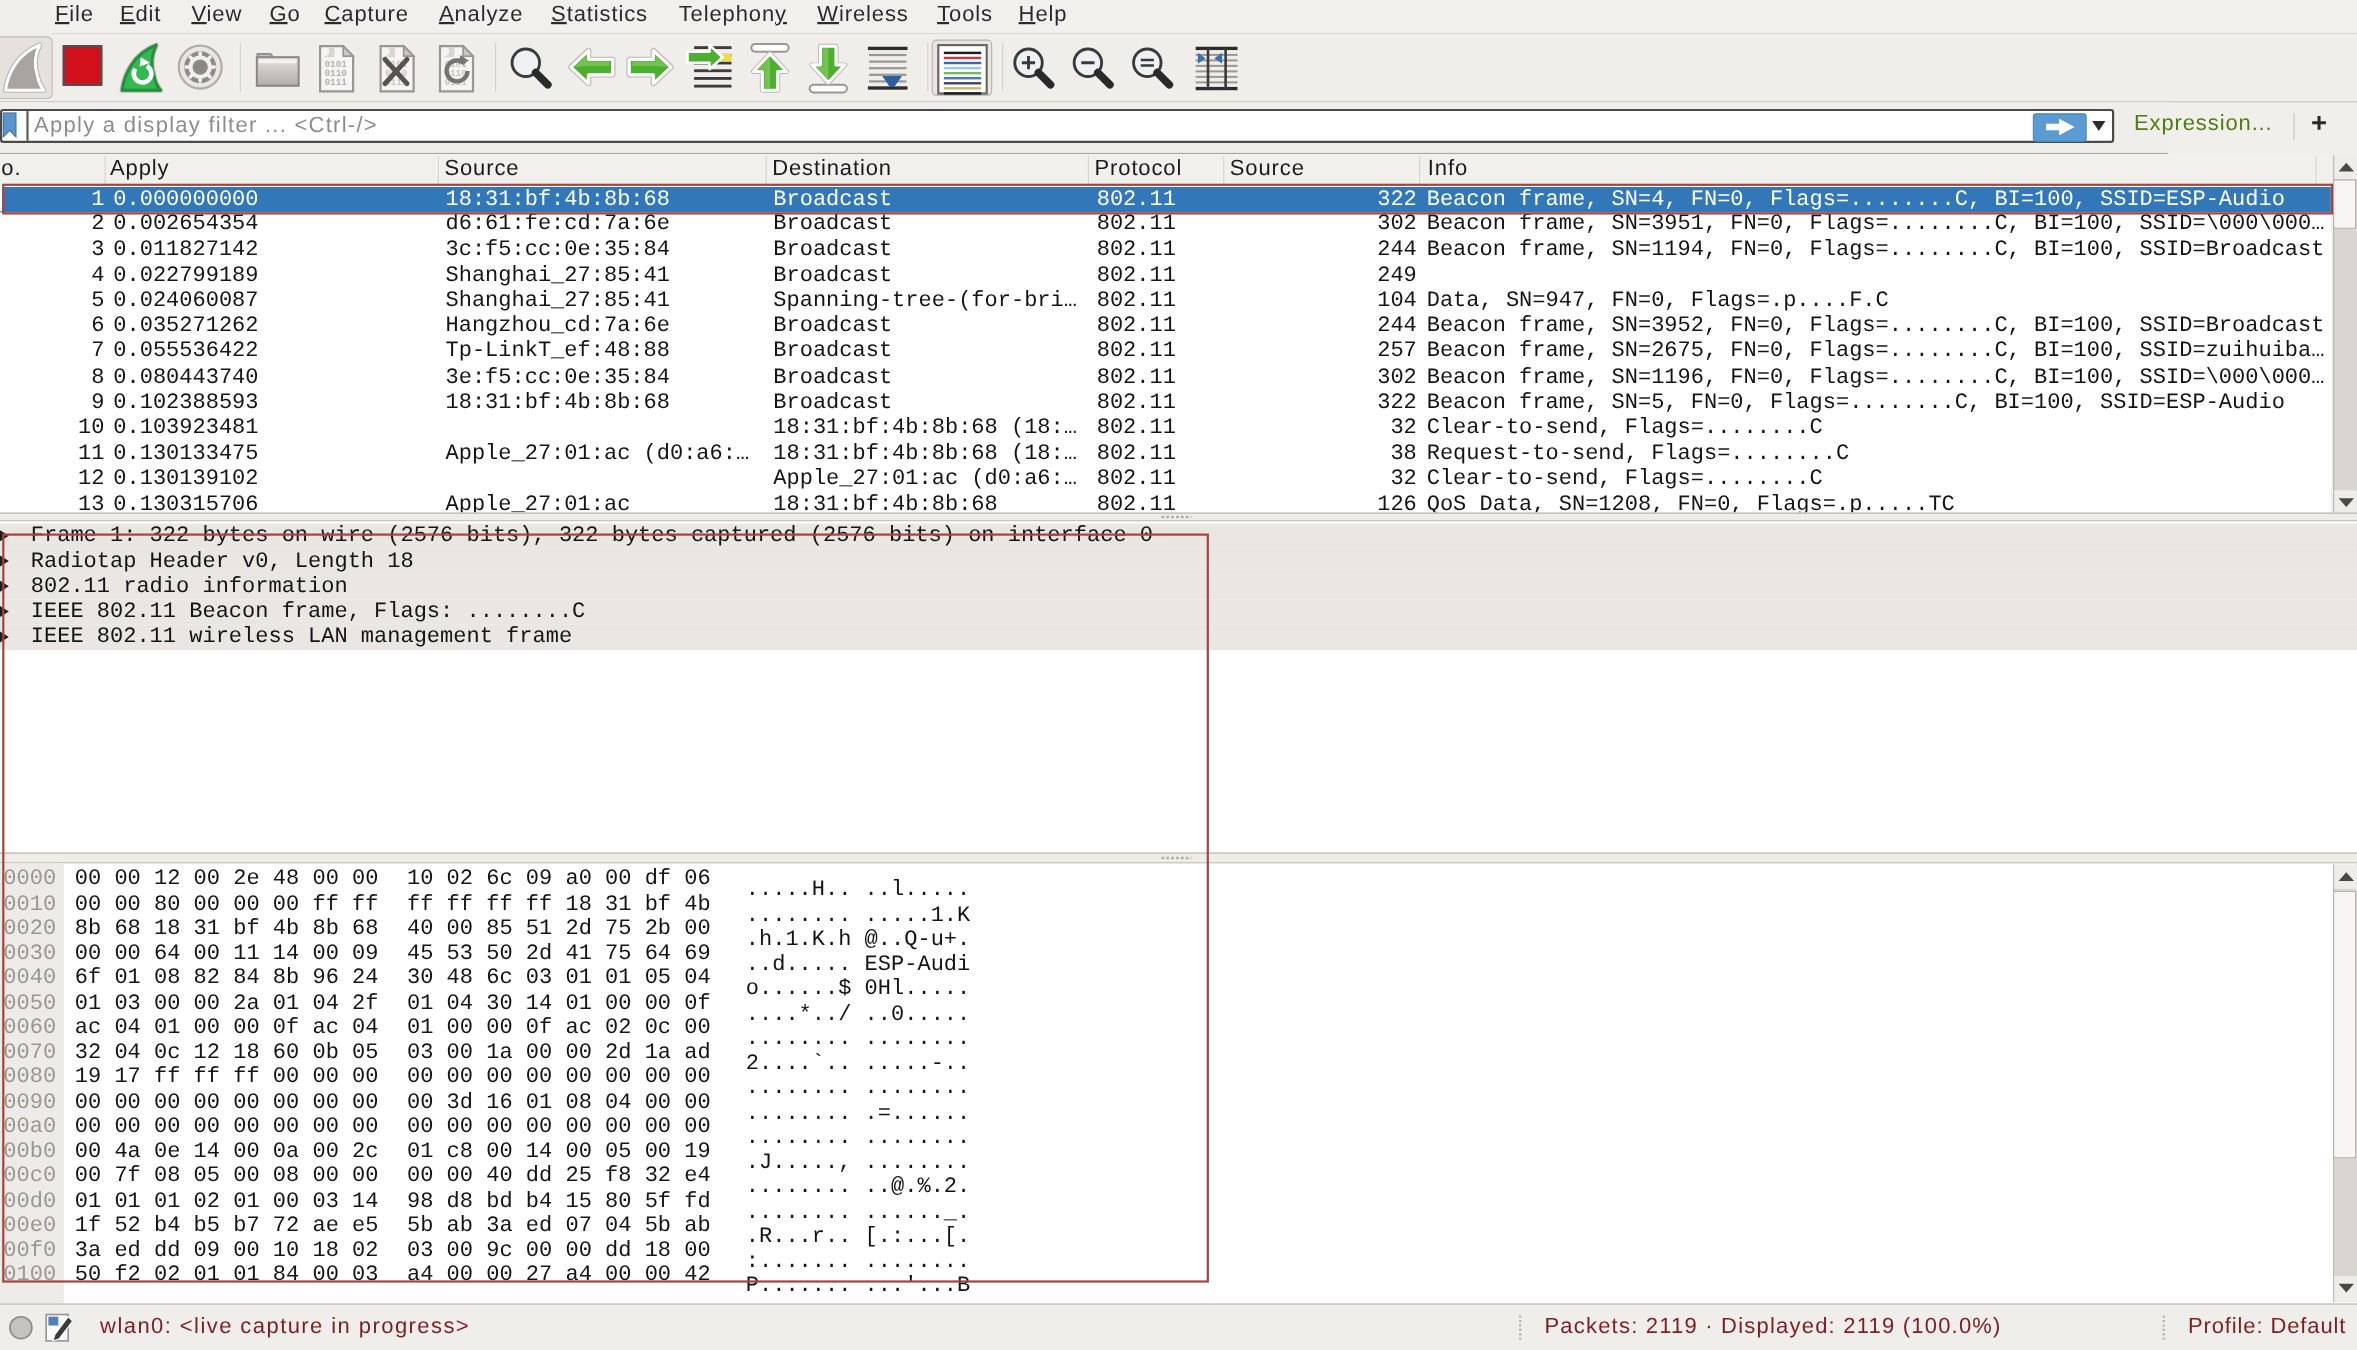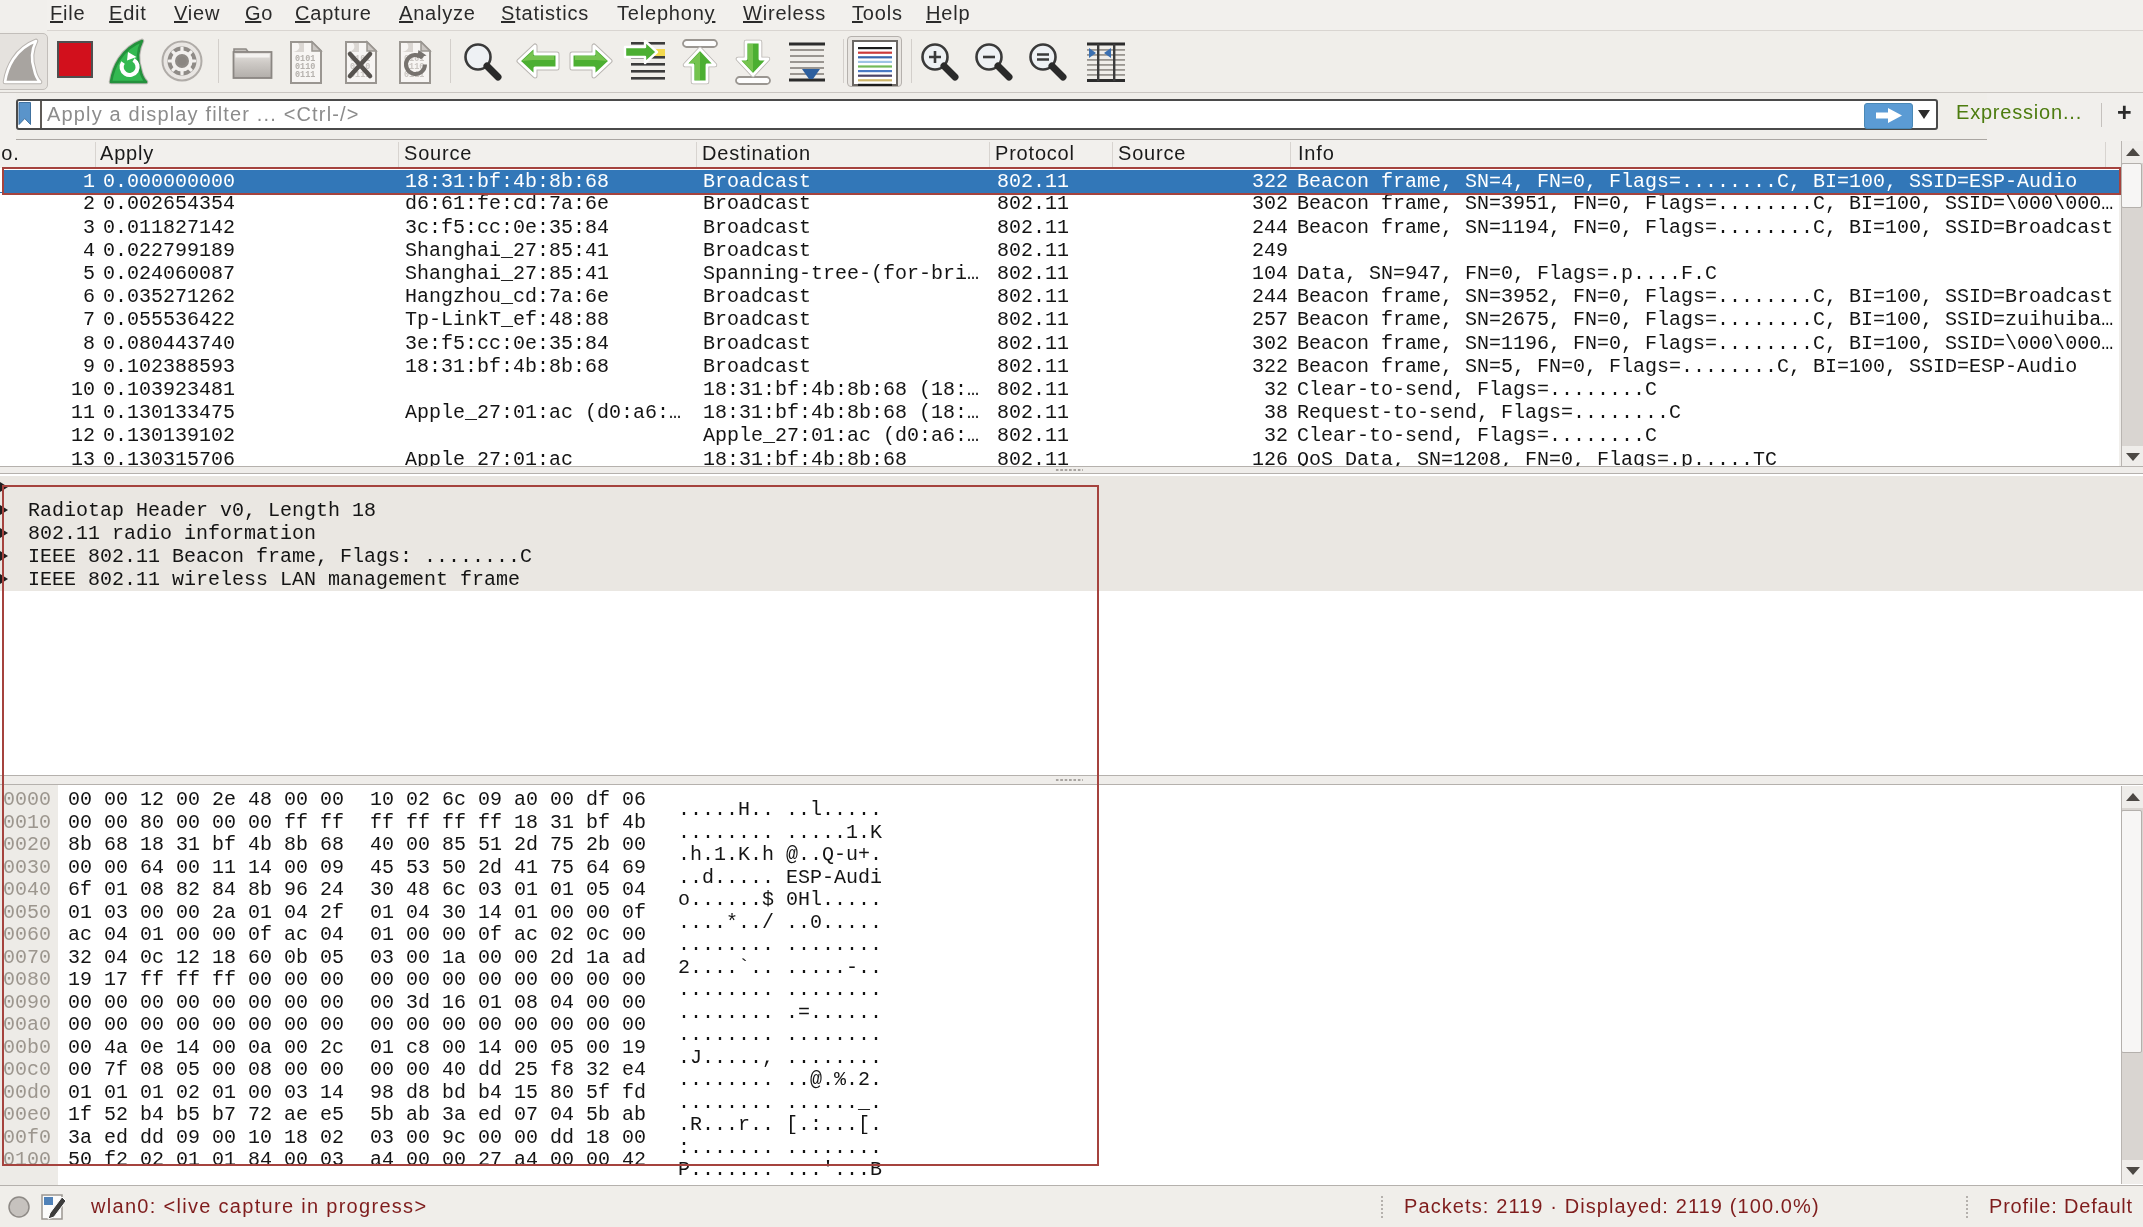--- a/index.html
+++ b/index.html
@@ -8,21 +8,21 @@
   .abs{position:absolute;}
   .mono{font-family:"Liberation Mono",monospace;font-size:20px;color:#141414;white-space:pre;}
   
   #menubar{left:0;top:0;width:2143px;height:30px;background:#f2f0ed;border-bottom:1px solid #d9d5d1;margin-left:47px;}
   .mi{position:absolute;top:2px;font-size:20px;color:#2a2a2a;letter-spacing:0.8px;white-space:pre;}
   
   #toolbar{left:0;top:31px;width:2143px;height:61px;background:#f0eeea;border-bottom:1px solid #c9c5c1;}
   .tsep{position:absolute;top:8px;width:1px;height:44px;background:#d3cfcb;}
   .ticon{position:absolute;}
   
-  #filterrow{left:16px;top:93px;width:1971px;height:46px;background:#f0eeea;border-bottom:1px solid #aaa6a2;text-align:right;}
+  #filterrow{left:0;top:93px;width:1971px;height:46px;background:#f0eeea;border-bottom:1px solid #aaa6a2;text-align:right;}
   #filterinput{position:absolute;left:0px;top:6px;width:1918px;height:27px;background:#fff;
                border:2px solid #4a4a4a;border-radius:3px;}
   
   #pktheader{left:0;top:140px;width:2143px;height:28px;background:#f2f0ed;border-bottom:1px solid #cfcbc7;}
   .hsep{position:absolute;top:2px;width:1px;height:25px;background:#d8d4d0;}
   .hlabel{position:absolute;top:2px;font-size:20px;color:#1a1a1a;letter-spacing:0.8px;white-space:pre;}
   #pktlist{left:0;top:168px;width:2119px;height:298px;background:#ffffff;overflow:hidden;}
   .prow{position:absolute;left:0;width:2119px;height:23.2px;line-height:23.2px;}
   .c-no{position:absolute;top:0;left:0;width:95px;text-align:right;}
   .c-t{position:absolute;top:0;left:103px;}
@@ -321,20 +321,21 @@
     </div>
 </div>
 
 <div class="abs split" style="top:466px;height:6px;">
     <div class="dots" style="top:1px"></div>
   </div>
 
 <div class="abs" id="details">
 <div class="drow" style="top:2px">
       <span class="tri"></span>
+      <span class="dtxt mono">Frame 1: 322 bytes on wire (2576 bits), 322 bytes captured (2576 bits) on interface 0</span>
     </div>
 <div class="drow" style="top:25px">
       <span class="tri"></span>
       <span class="dtxt mono">Radiotap Header v0, Length 18</span>
     </div>
 <div class="drow" style="top:48px">
       <span class="tri"></span>
       <span class="dtxt mono">802.11 radio information</span>
     </div>
 <div class="drow" style="top:71px">

